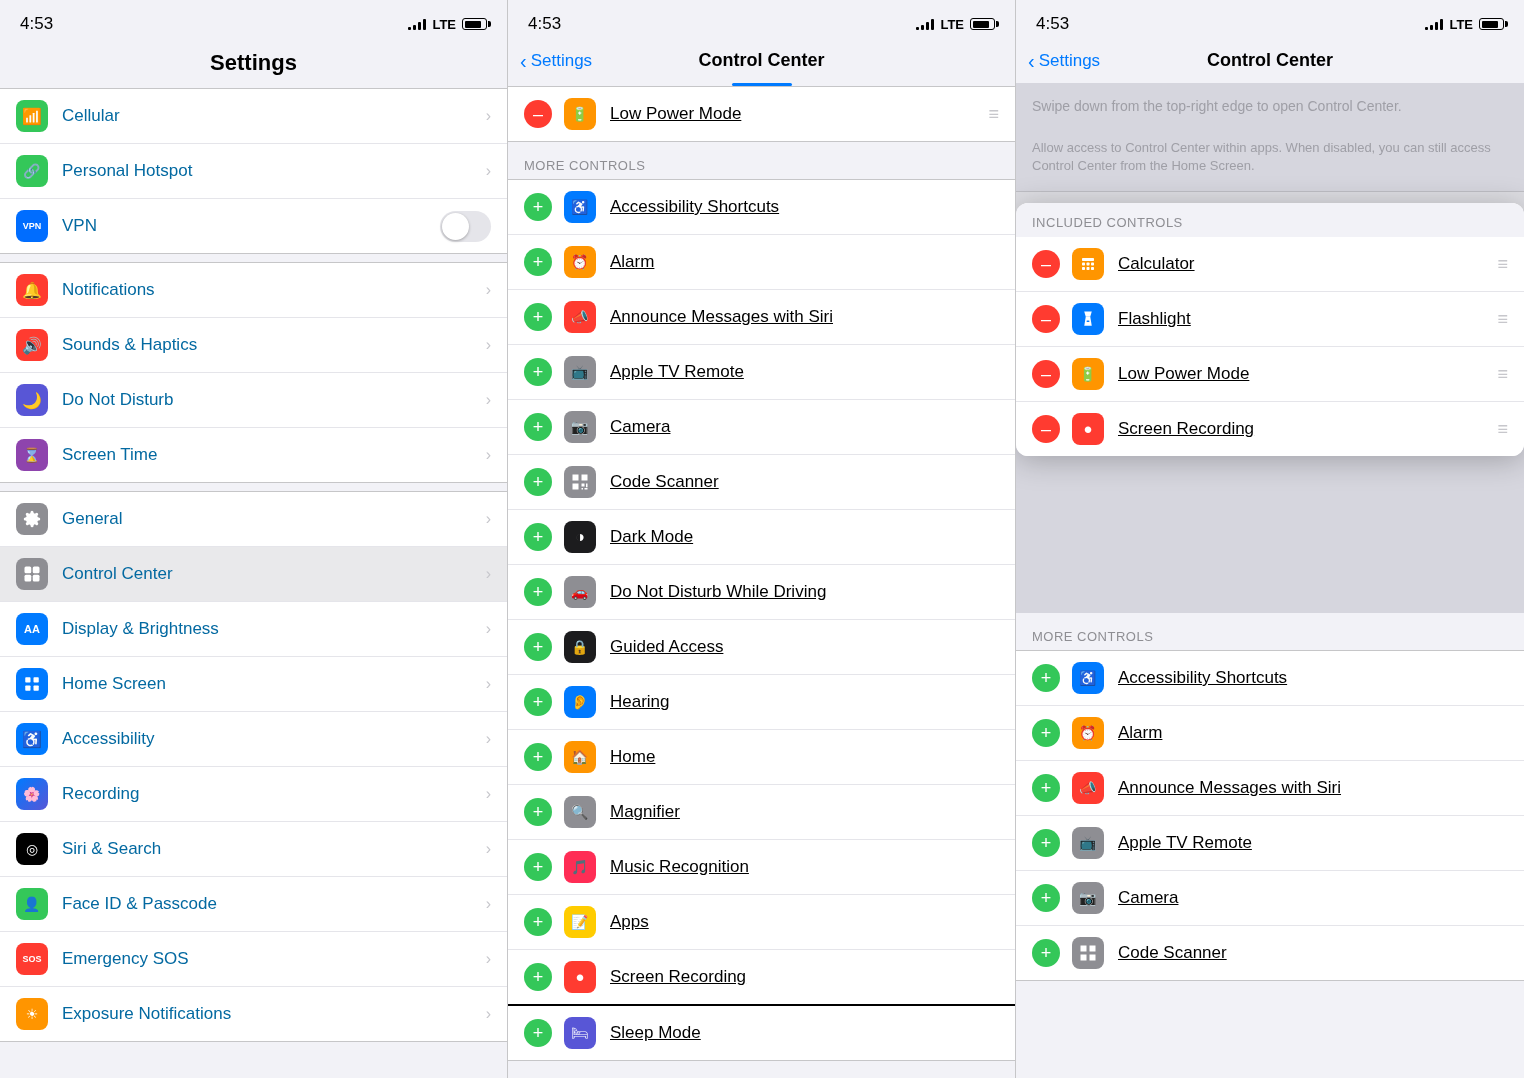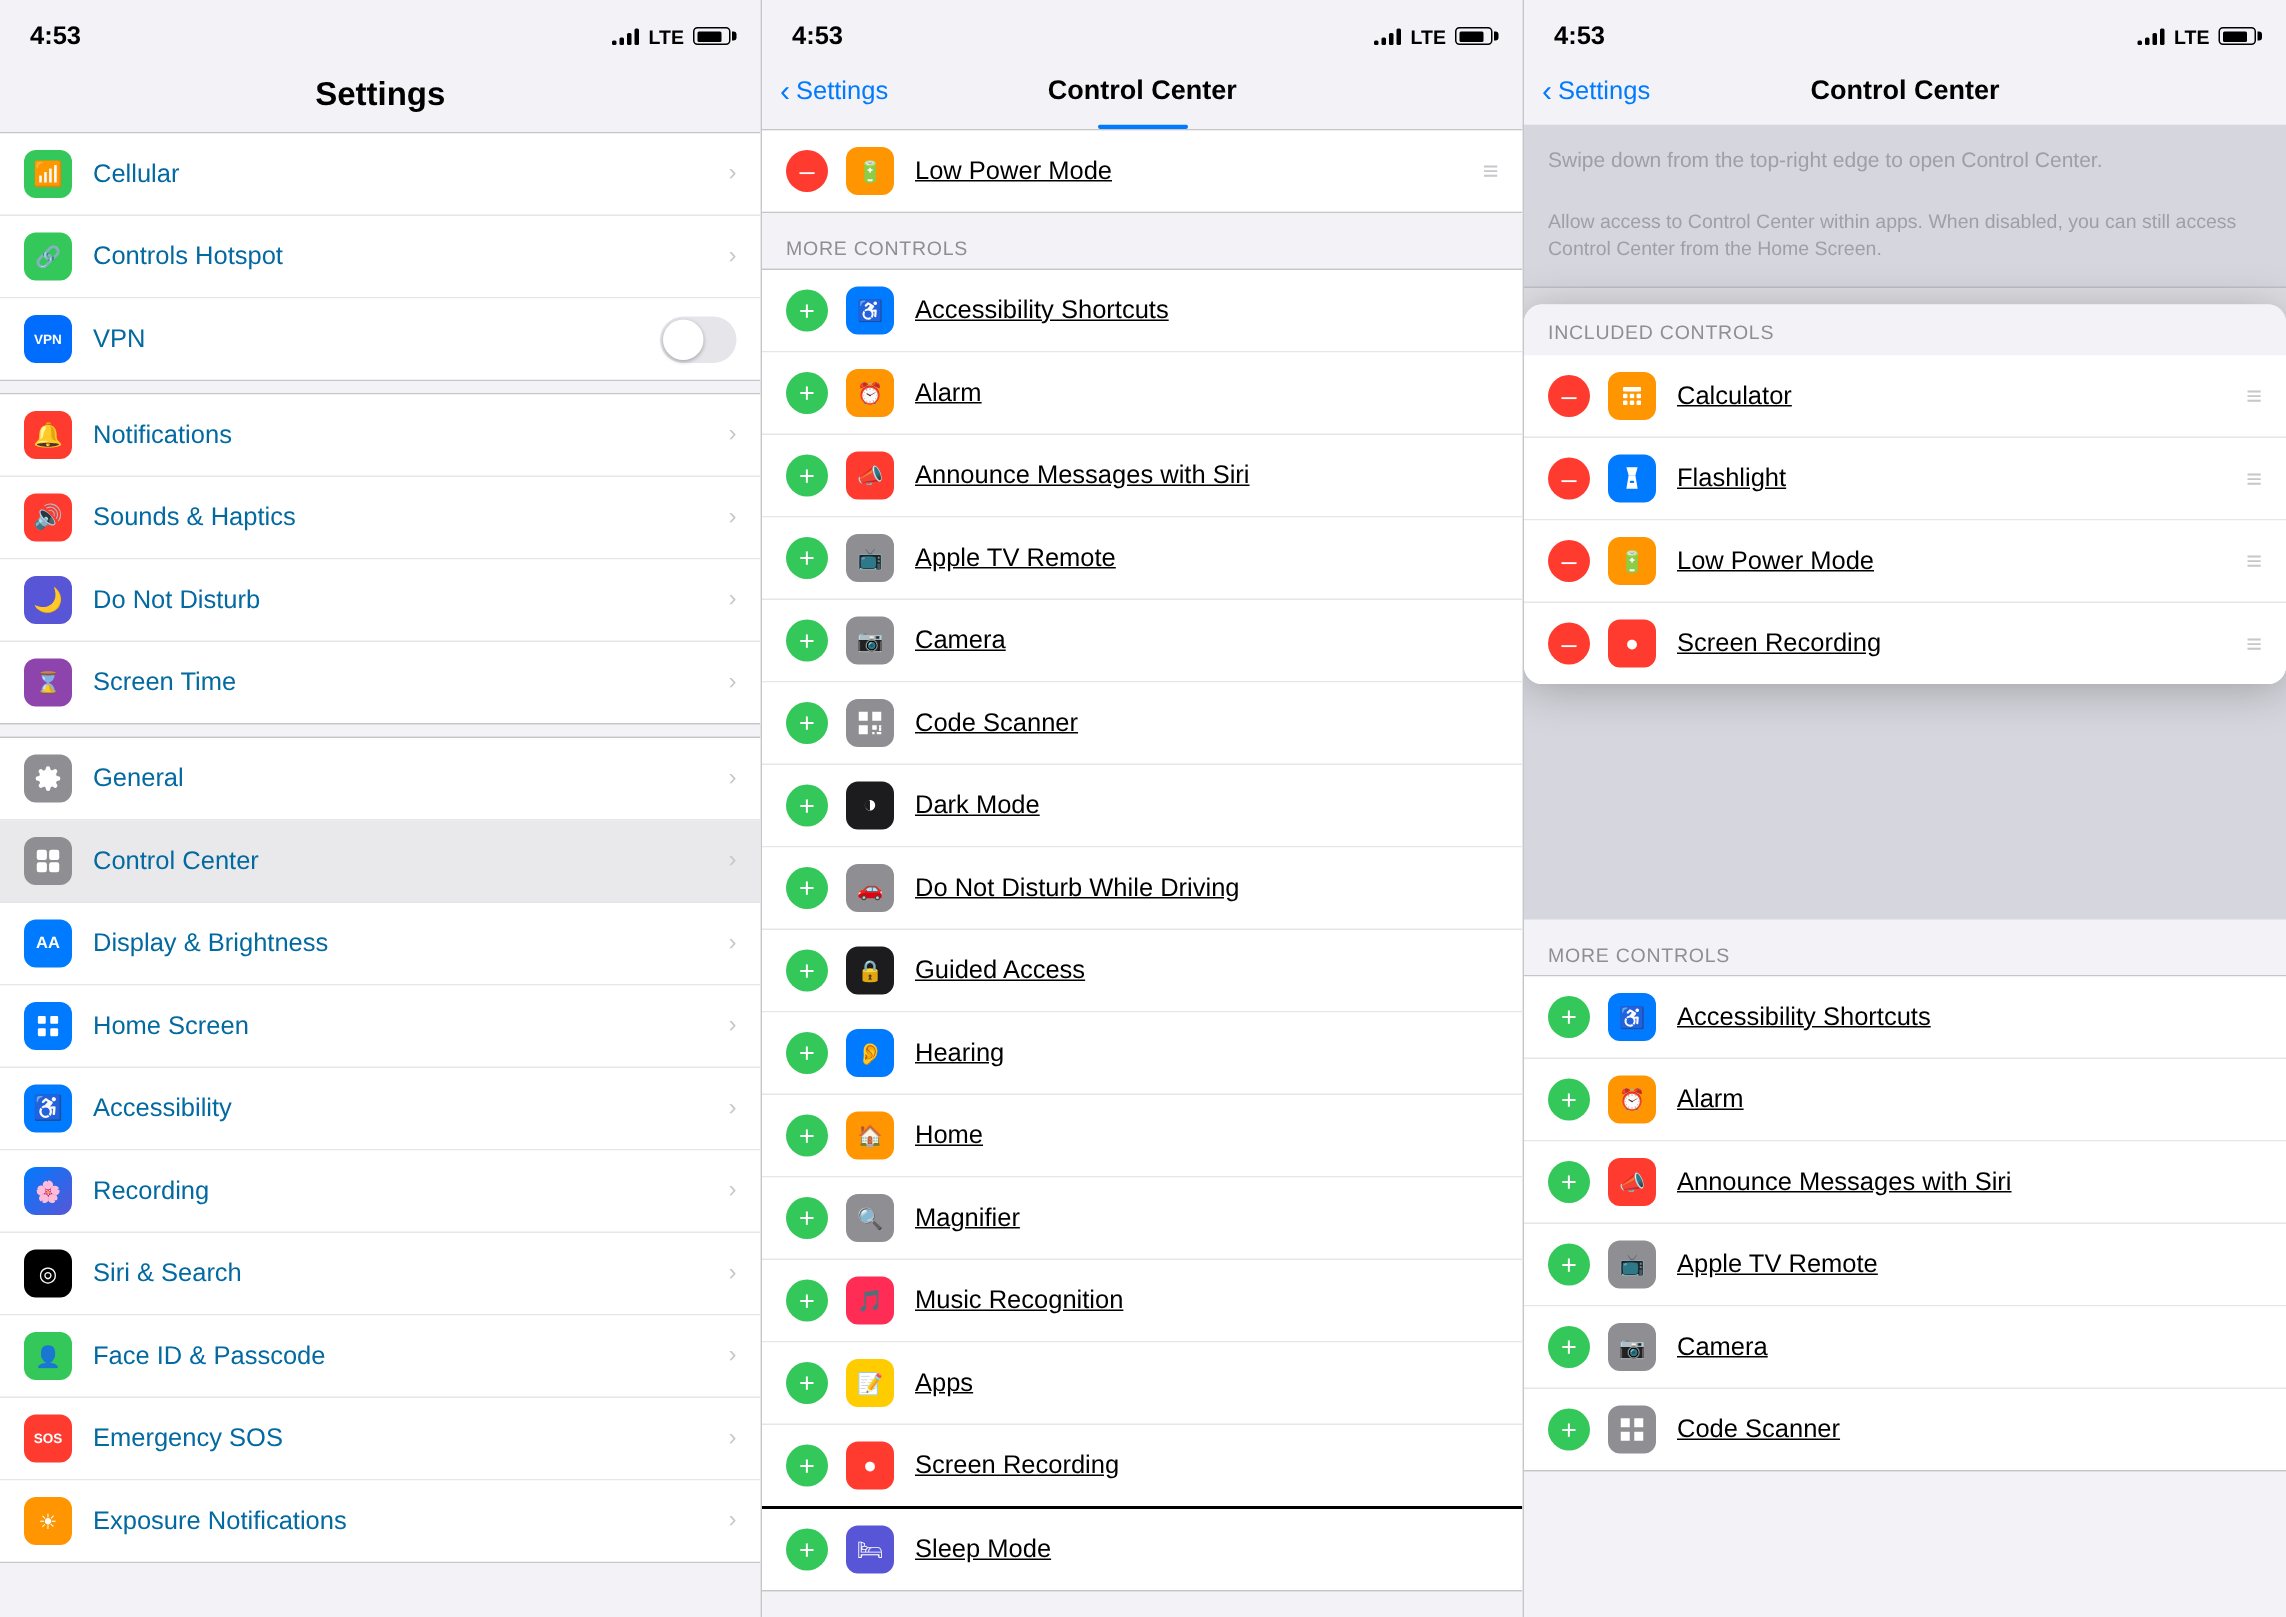--- a/index.html
+++ b/index.html
@@ -28,21 +28,21 @@
     .status-bar {
       display: flex;
       justify-content: space-between;
       align-items: center;
       padding: 14px 20px 8px;
       background: #f2f2f7;
       flex-shrink: 0;
     }
     .status-time {
       font-size: 17px;
-      font-weight: 700;
+      font-weight: 400;
       color: #000;
     }
     .status-icons {
       display: flex;
       align-items: center;
       gap: 6px;
       font-size: 13px;
       font-weight: 600;
       color: #000;
     }
@@ -343,21 +343,21 @@
         <div class="icon-wrap bg-green">
           <span style="color:#fff;font-size:16px;">📶</span>
         </div>
         <span class="item-label">Cellular</span>
         <span class="item-chevron">›</span>
       </div>
       <div class="settings-item">
         <div class="icon-wrap bg-green">
           <span style="color:#fff;font-size:14px;">🔗</span>
         </div>
-        <span class="item-label">Controls Hotspot</span>
+        <span class="item-label">Personal Hotspot</span>
         <span class="item-chevron">›</span>
       </div>
       <div class="settings-item">
         <div class="icon-wrap" style="background:#006dff;">
           <span style="color:#fff;font-size:9px;font-weight:700;">VPN</span>
         </div>
         <span class="item-label">VPN</span>
         <div class="item-toggle">
           <div class="toggle-knob"></div>
         </div>

